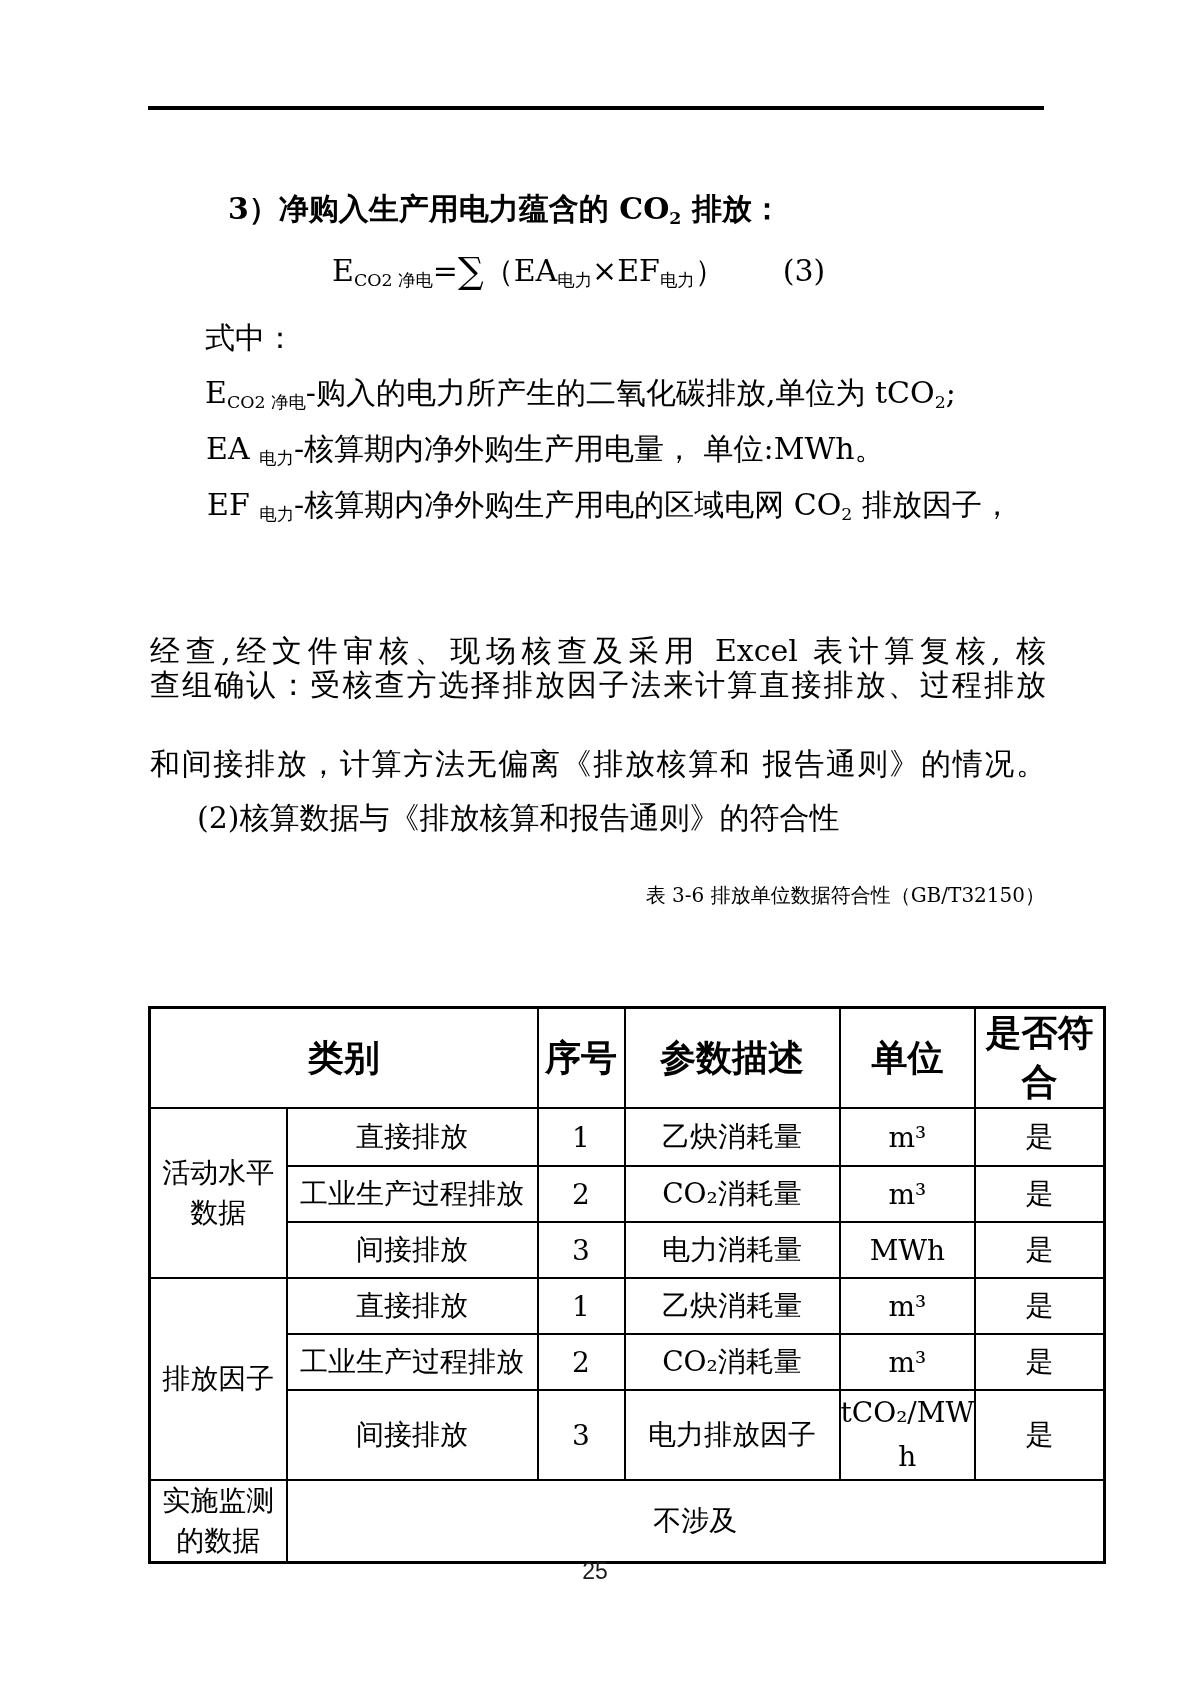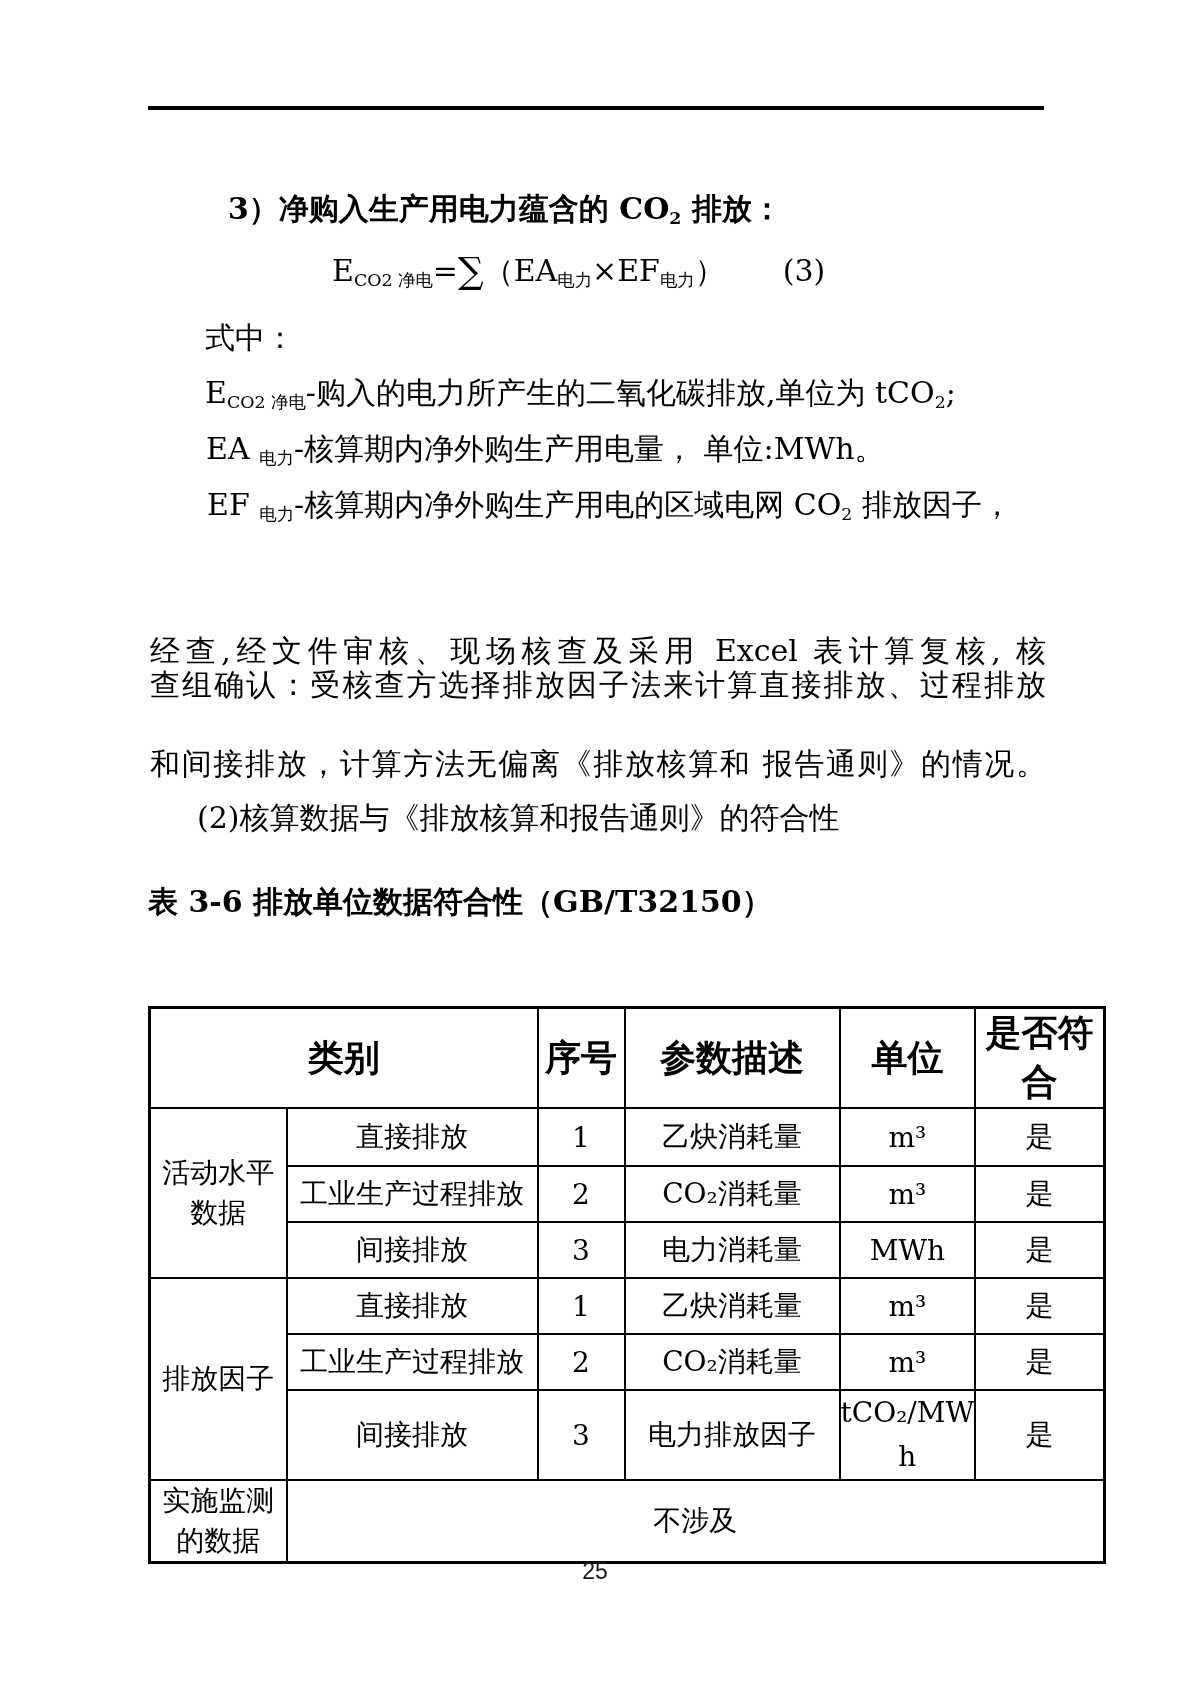--- a/index.html
+++ b/index.html
@@ -41,23 +41,22 @@
     line-height: 36px;
     text-align: justify;
     text-align-last: justify;
     white-space: nowrap;
   }
   .caption {
     position: absolute;
     left: 148px;
     top: 882px;
     width: 897px;
-    text-align: left;
-    font-size: 30px;
-    font-weight: bold;
+    text-align: right;
+    font-size: 20px;
   }
   table.doc-table {
     position: absolute;
     left: 148px;
     top: 1006px;
     border-collapse: collapse;
     table-layout: fixed;
     font-size: 28px;
     border: 3px solid #000;
   }

